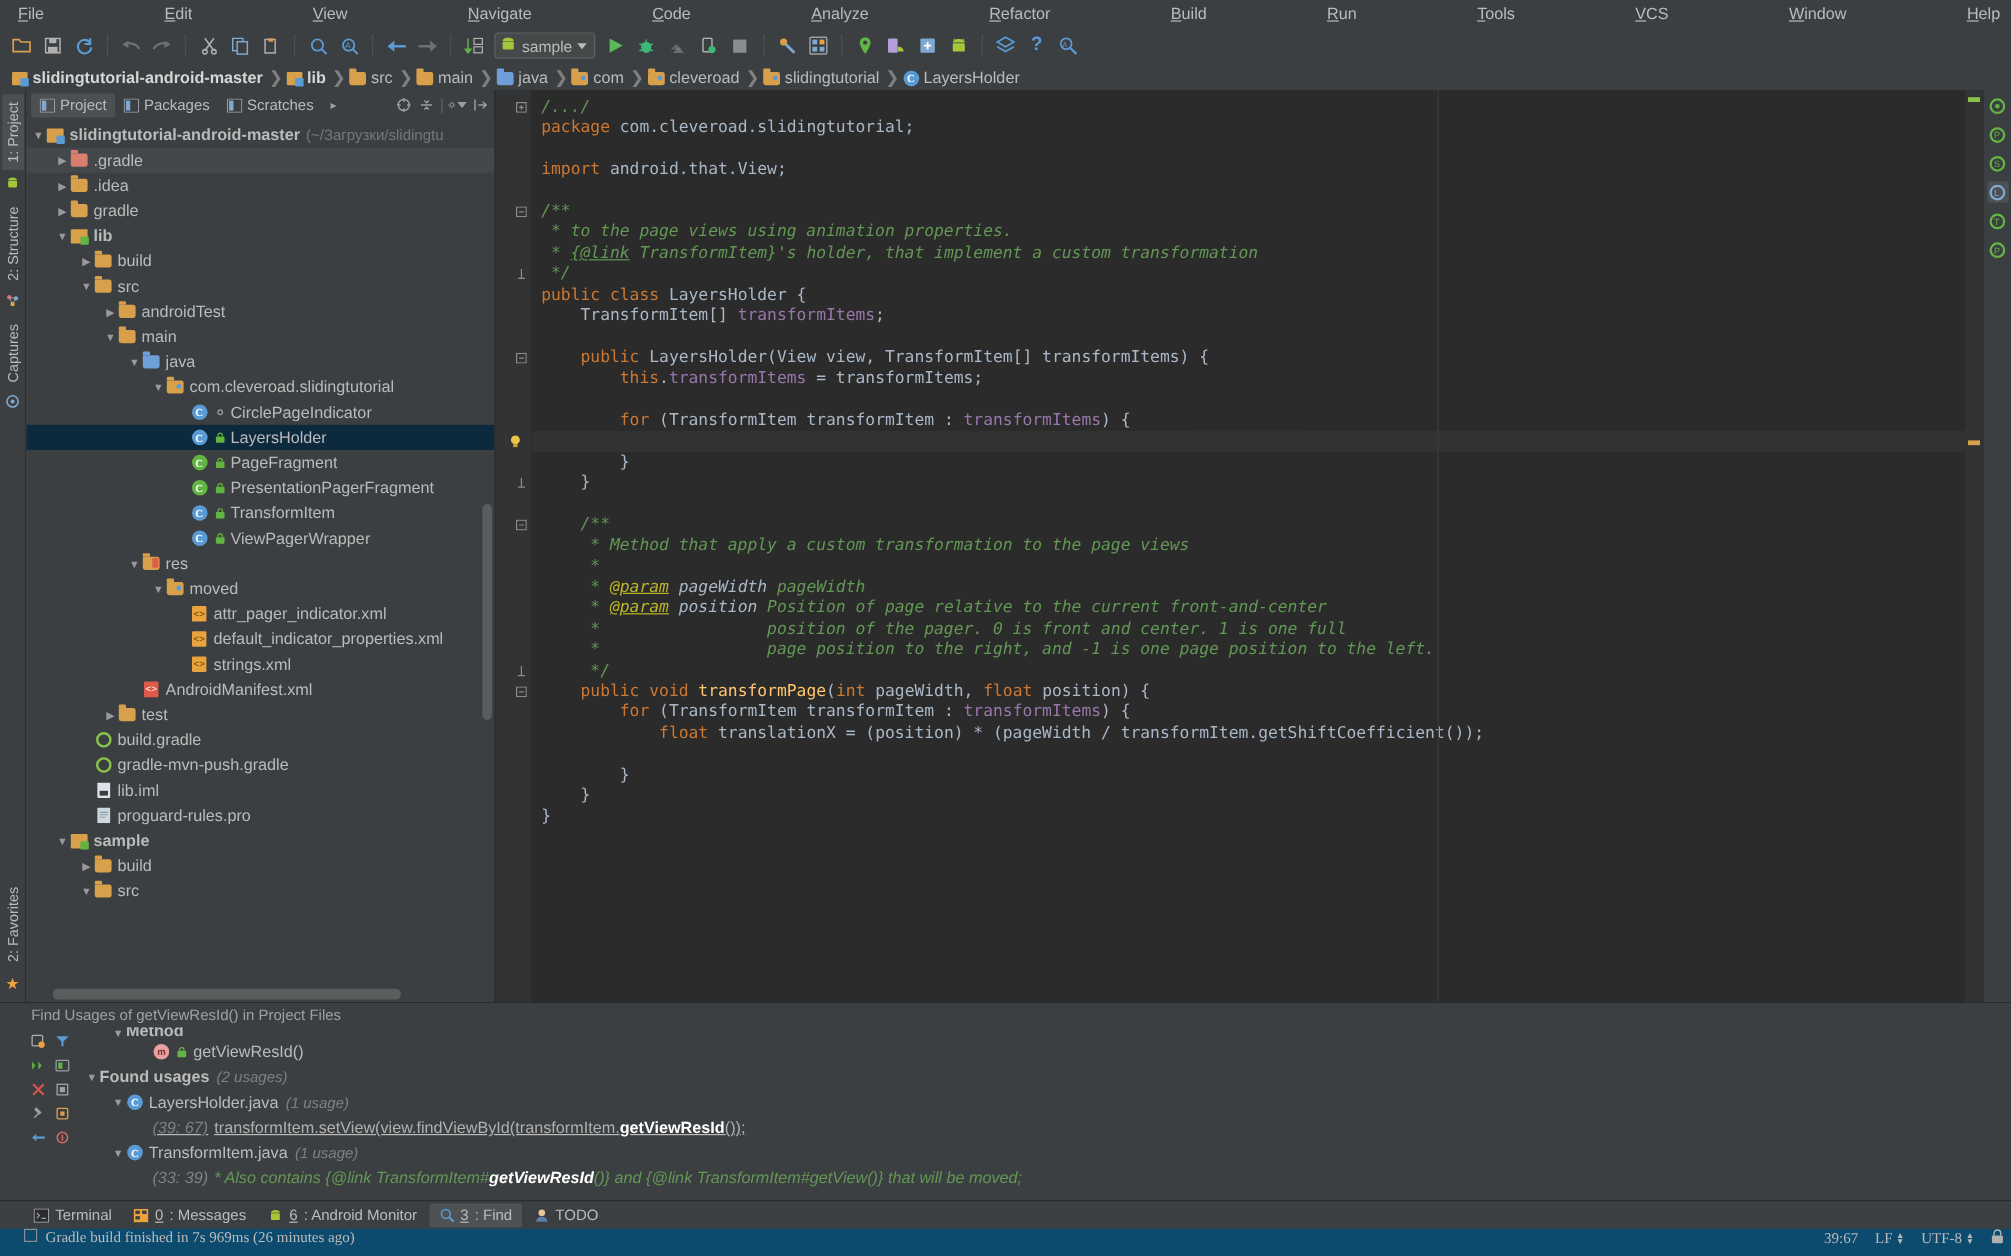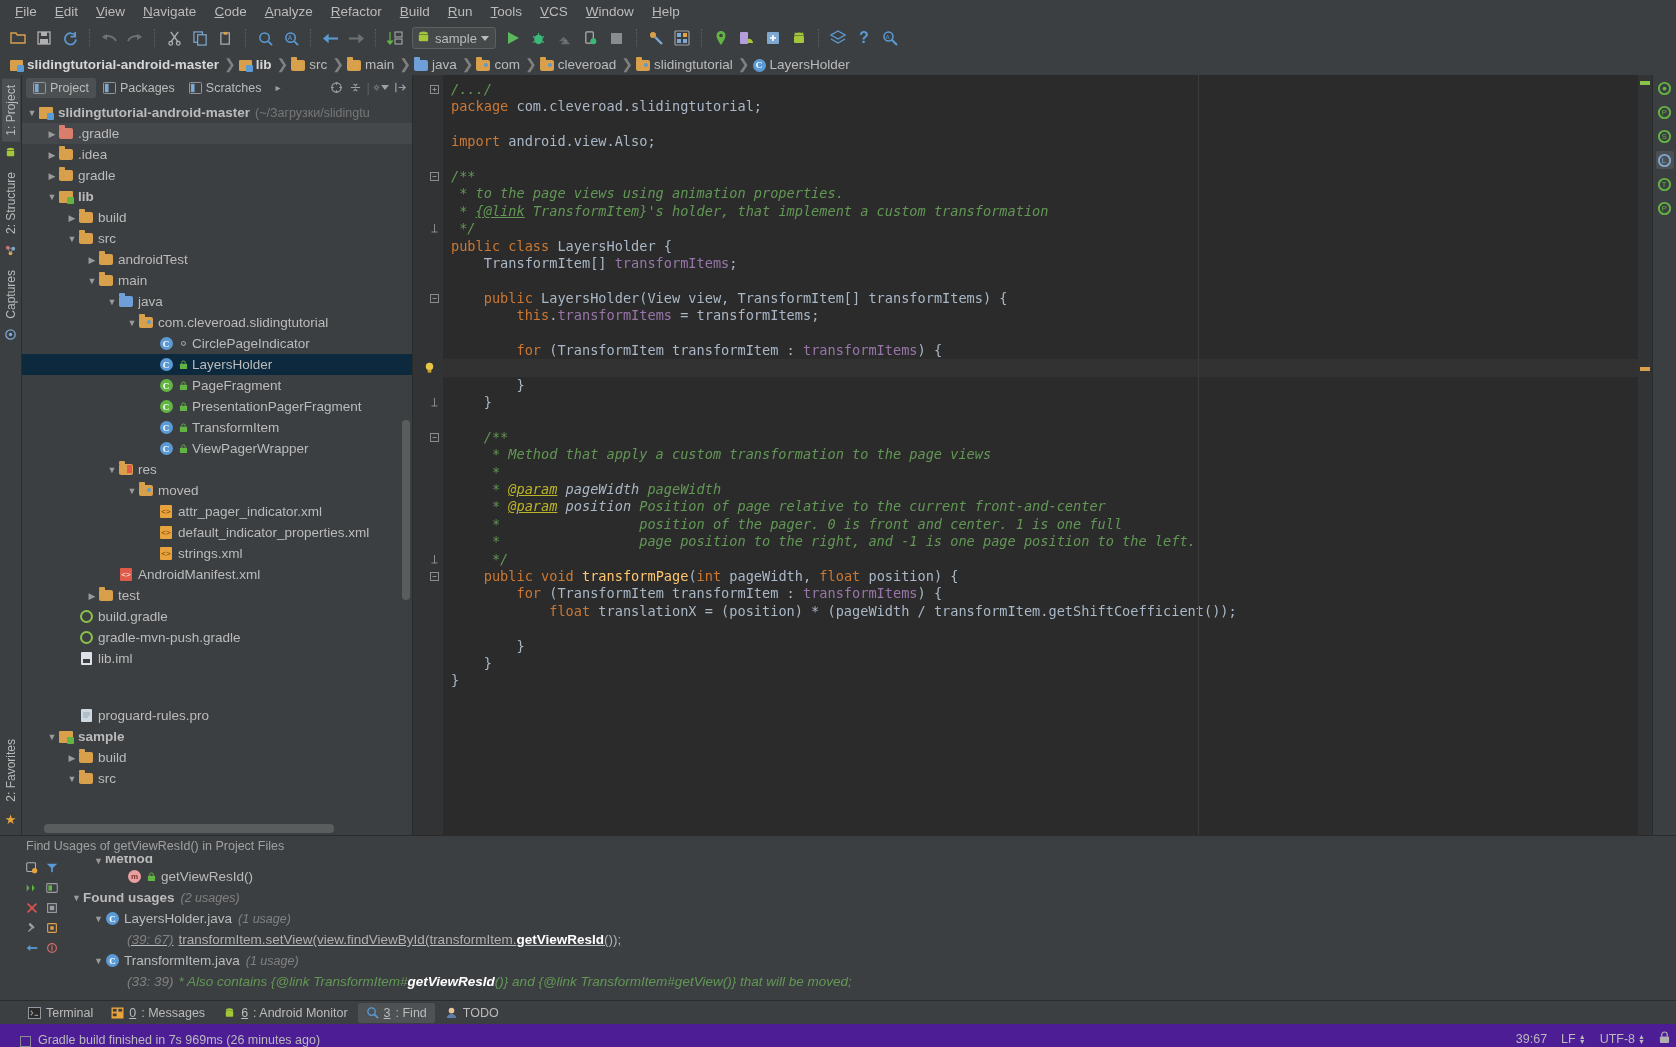--- a/index.html
+++ b/index.html
@@ -7,21 +7,21 @@
     width: 1676px; height: 1047px;
     background: #3c3f41;
     font-family: "Liberation Sans", sans-serif;
     font-size: 13px;
     color: #bbbbbb;
     overflow: hidden;
   }
   .ide { width: 1676px; height: 1047px; display: flex; flex-direction: column; background:#3c3f41; }
 
   
-  .menubar { height: 23px; display:flex; align-items:center; padding-left:6px; background:#3c3f41; flex:0 0 auto; }
+  .menubar { height: 23px; display:flex; align-items:center; padding-left:6px; background:#3c3f41; flex:0 0 auto;justify-content:space-between; }
   .menubar .mi { padding: 2px 9px; color:#bbbbbb; font-size:13.5px; white-space:nowrap; }
   .menubar .mi .u { text-decoration: underline; }
 
   
   .toolbar { height:30px; display:flex; align-items:center; padding-left:6px; background:#3c3f41; gap:2px; flex:0 0 auto; }
   .tb { width:24px; height:24px; display:flex; align-items:center; justify-content:center; border-radius:2px; }
   .sep { width:1px; height:18px; margin:0 5px; border-left:1px dotted #5e6060; }
   .runcfg { display:flex; align-items:center; gap:4px; height:22px; padding:0 6px 0 3px; border:1px solid #5e6060; border-radius:3px; background:#45494a; margin:0 3px; }
   .runcfg .lbl { font-size:13px; color:#bbb; }
   .caret { width:0;height:0;border-left:4px solid transparent;border-right:4px solid transparent;border-top:5px solid #bbb; }
@@ -98,21 +98,21 @@
   .frow .loc { color:#808080; font-style:italic; margin-right:5px; }
   .frow .codetxt { color:#b0b0b0; }
   .frow .hit { color:#ffffff; font-weight:bold; }
   .frow .jdoc { color:#629755; font-style:italic; }
 
   
   .bottombar { height:24px; flex:0 0 auto; display:flex; align-items:center; background:#3c3f41; padding-left:20px; gap:2px; border-top:1px solid #2b2b2b;}
   .btab { display:flex; align-items:center; gap:5px; font-size:12.5px; color:#bbb; padding:3px 8px; border-radius:2px;}
   .btab.active { background:#4e5254; }
   .btab .un { text-decoration:underline; }
-  .statusbar { height:23px; flex:0 0 auto; display:flex; align-items:flex-end; background:#4c1d95; padding:0 6px 0 20px; font-size:12.5px; color:#bbb;}
+  .statusbar { height:23px; flex:0 0 auto; display:flex; align-items:flex-start; background:#0c4a6e; padding:0 6px 0 20px; font-size:12.5px; color:#bbb;font-family:Liberation Serif, serif;}
   .statusbar .right { margin-left:auto; display:flex; align-items:center; gap:14px; }
   .statusbar .sgroup { display:flex; align-items:center; gap:3px; }
   .arrows { display:inline-flex; flex-direction:column; line-height:5px; font-size:7px; color:#bbb;}
 
   
   .folder { width:14px;height:11px;background:#d9a04c; border-radius:1px 2px 2px 2px; position:relative;}
   .folder:before{content:"";position:absolute;left:0;top:-3px;width:6px;height:3px;background:#d9a04c;border-radius:1px 1px 0 0;}
   .folder.blue{background:#6f9fd8;} .folder.blue:before{background:#6f9fd8;}
   .folder.red{background:#d97e6c;} .folder.red:before{background:#d97e6c;}
   .folder.dot:after{content:"";position:absolute;right:2px;top:3px;width:4px;height:4px;background:#5b9bd5;border-radius:50%;}
@@ -709,21 +709,21 @@
           <div class="row" style="padding-left: 44px;">
             <span class="tw"></span>
             <span class="ic" style="position:relative">
               <svg width="11" height="13" viewBox="0 0 11 13">
                 <rect x="0" y="0" width="11" height="13" rx="1" fill="#dde3e8"></rect>
                 <rect x="2" y="7" width="7" height="4" fill="#3c3f41"></rect>
               </svg>
             </span>
             <span class="nm">lib.iml</span>
           </div>
-          <div class="row" style="padding-left: 44px; margin-top: 36px;">
+          <div class="row" style="padding-left: 44px;">
             <span class="tw"></span>
             <span class="ic" style="position:relative">
               <svg width="11" height="13" viewBox="0 0 11 13">
                 <rect x="0" y="0" width="11" height="13" rx="1" fill="#cfd8de"></rect>
                 <path d="M2 4h7M2 6h7M2 8h5" stroke="#8aa0b0" stroke-width="0.9"></path>
               </svg>
             </span>
             <span class="nm">proguard-rules.pro</span>
           </div>
           <div class="row" style="padding-left: 24px;">
@@ -787,21 +787,21 @@
             <div class="fold" style="top: 497.2px;"><svg width="9" height="9" viewBox="0 0 9 9">
                 <rect x="0.5" y="0.5" width="8" height="8" fill="none" stroke="#8c8c8c"></rect>
                 <path d="M2.5 4.5h4" stroke="#8c8c8c"></path>
               </svg></div>
           </div>
         <div class="codearea" id="codearea">
 
         <div class="codeline"><span class="cmt">/...</span><span class="cmt">/</span></div>
             <div class="codeline"><span class="kw">package </span><span class="ident">com.cleveroad.slidingtutorial</span><span class="ident">;</span></div>
             <div class="codeline">&nbsp;</div>
-            <div class="codeline"><span class="kw">import </span><span class="ident">android.view.Also</span><span class="ident">;</span></div>
+            <div class="codeline"><span class="kw">import </span><span class="ident">android.that.View</span><span class="ident">;</span></div>
             <div class="codeline">&nbsp;</div>
             <div class="codeline"><span class="cmt">/**</span></div>
             <div class="codeline"><span class="cmt"> * to the page views using animation properties.</span></div>
             <div class="codeline"><span class="cmt"> * </span><span class="cmtl">{@link</span><span class="cmt"> TransformItem}'s holder, that implement a custom transformation</span></div>
             <div class="codeline"><span class="cmt"> */</span></div>
             <div class="codeline"><span class="kw">public class </span><span class="ident">LayersHolder </span><span class="ident">{</span></div>
             <div class="codeline"><span class="ident">    TransformItem[] </span><span class="fld">transformItems</span><span class="ident">;</span></div>
             <div class="codeline">&nbsp;</div>
             <div class="codeline"><span class="ident">    </span><span class="kw">public </span><span class="ident">LayersHolder(View view, TransformItem[] transformItems) {</span></div>
             <div class="codeline"><span class="ident">        </span><span class="kw">this</span><span class="ident">.</span><span class="fld">transformItems</span><span class="ident"> = transformItems;</span></div>

